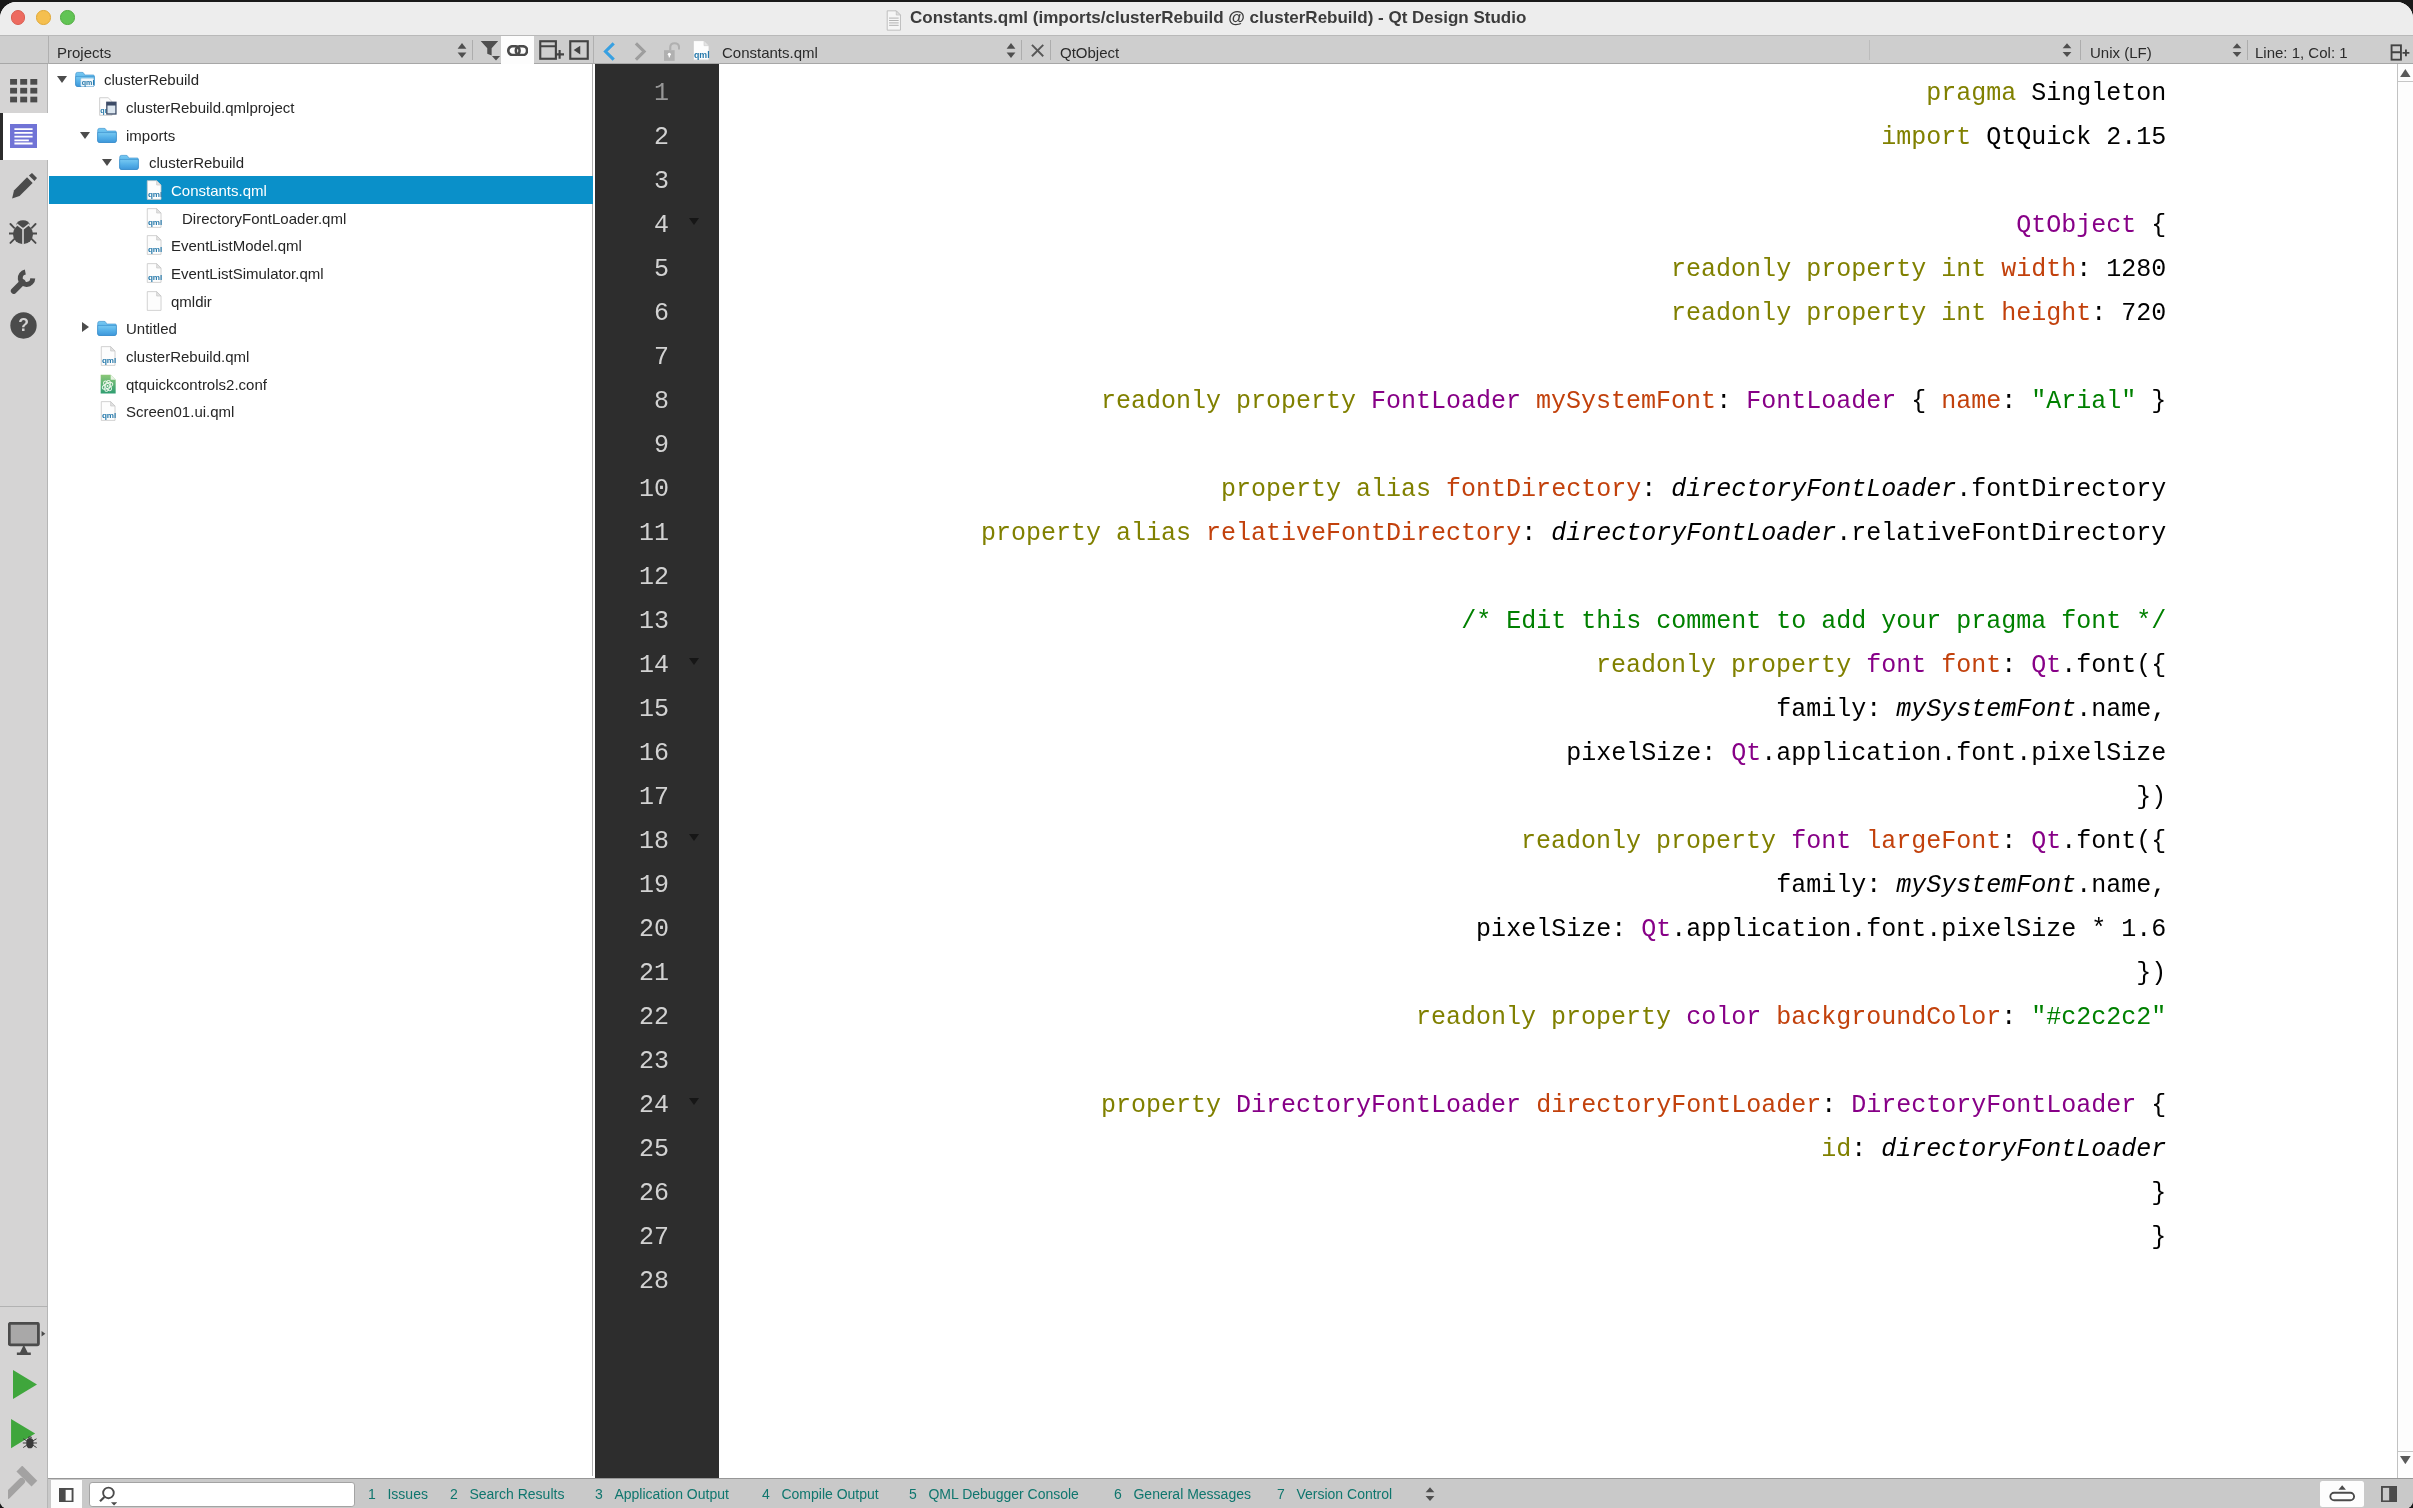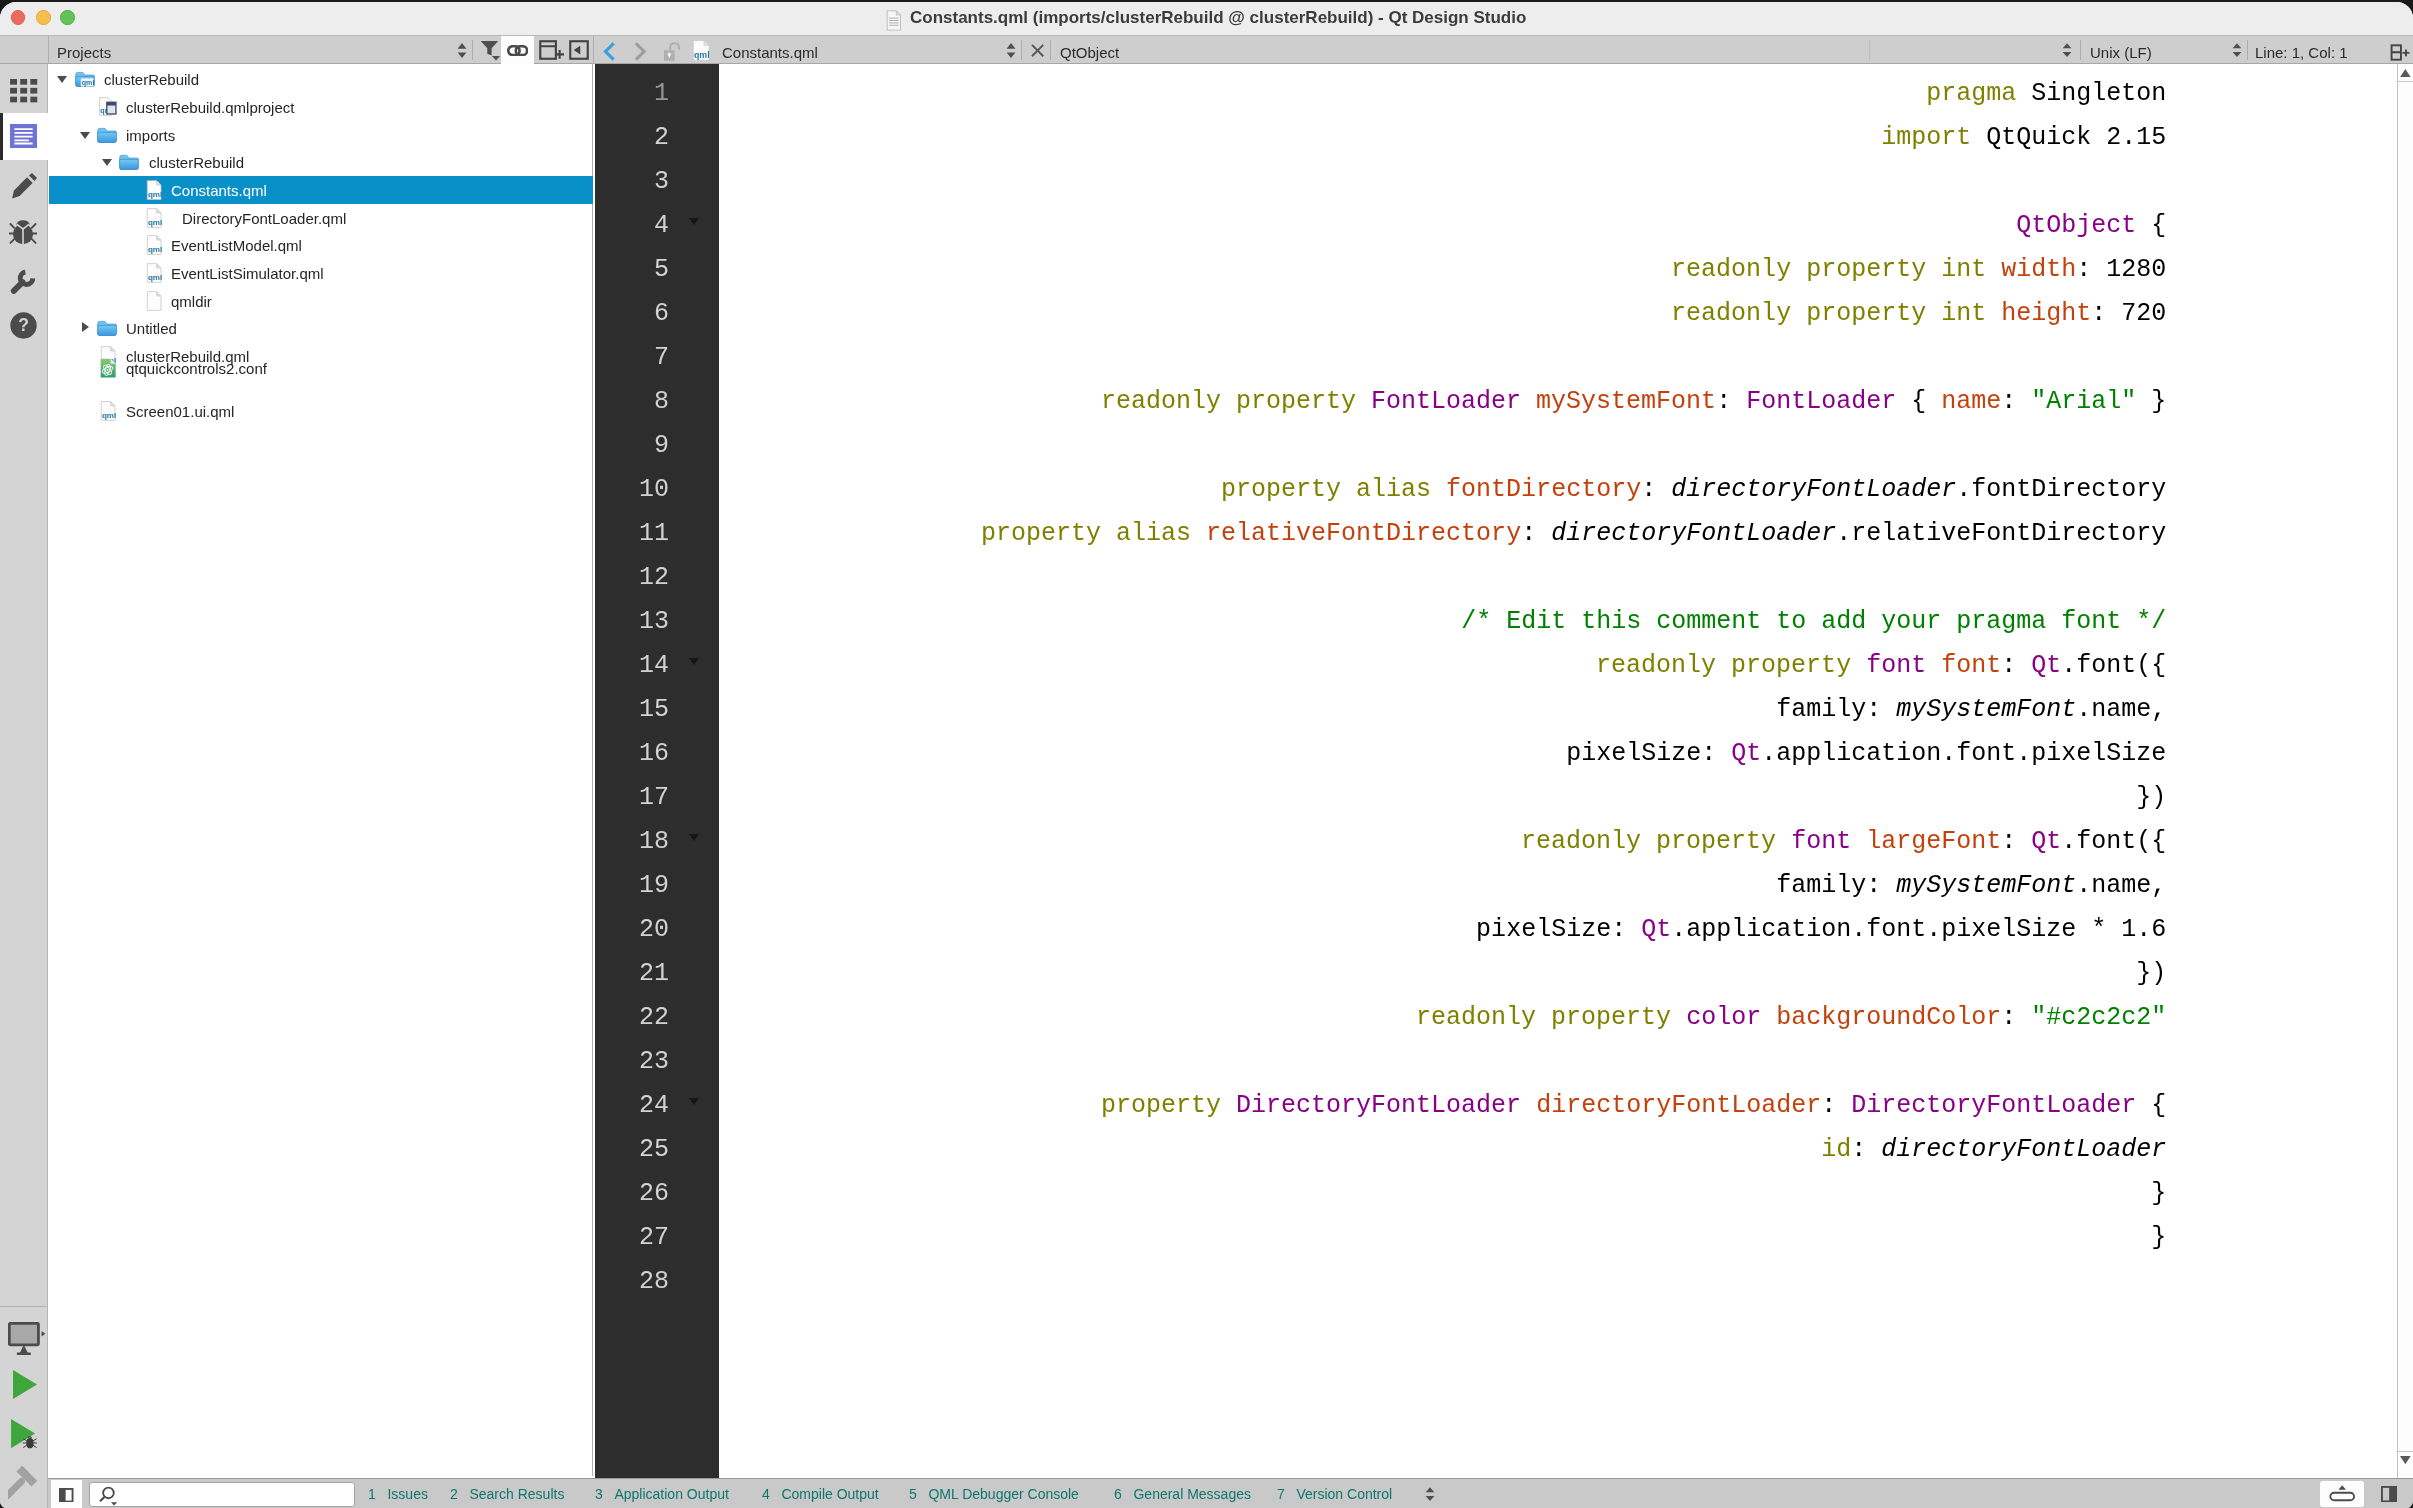--- a/index.html
+++ b/index.html
@@ -383,21 +383,21 @@
           <use href="#folder"></use>
         </svg>
       <div class="txt" style="left:77px;">Untitled</div>
     </div>
     <div class="trow" style="top:340px;padding-left:9px;">
       <svg class="abs" style="left:51px; top:4.4px;" width="16.3" height="20" viewBox="0 0 26 32">
           <use href="#qmlfile"></use>
         </svg>
       <div class="txt" style="left:77px;">clusterRebuild.qml</div>
     </div>
-    <div class="trow" style="top:352px;padding-left:34px;">
+    <div class="trow" style="top:368px;padding-left:34px;">
       <svg class="abs" style="left:51px; top:3.8px;" width="17.6" height="20" viewBox="0 0 28 32">
           <use href="#conffile"></use>
         </svg>
       <div class="txt" style="left:77px;">qtquickcontrols2.conf</div>
     </div>
     <div class="trow" style="top:395px;">
       <svg class="abs" style="left:51px; top:4.4px;" width="16.3" height="20" viewBox="0 0 26 32">
           <use href="#qmlfile"></use>
         </svg>
       <div class="txt" style="left:77px;">Screen01.ui.qml</div>

